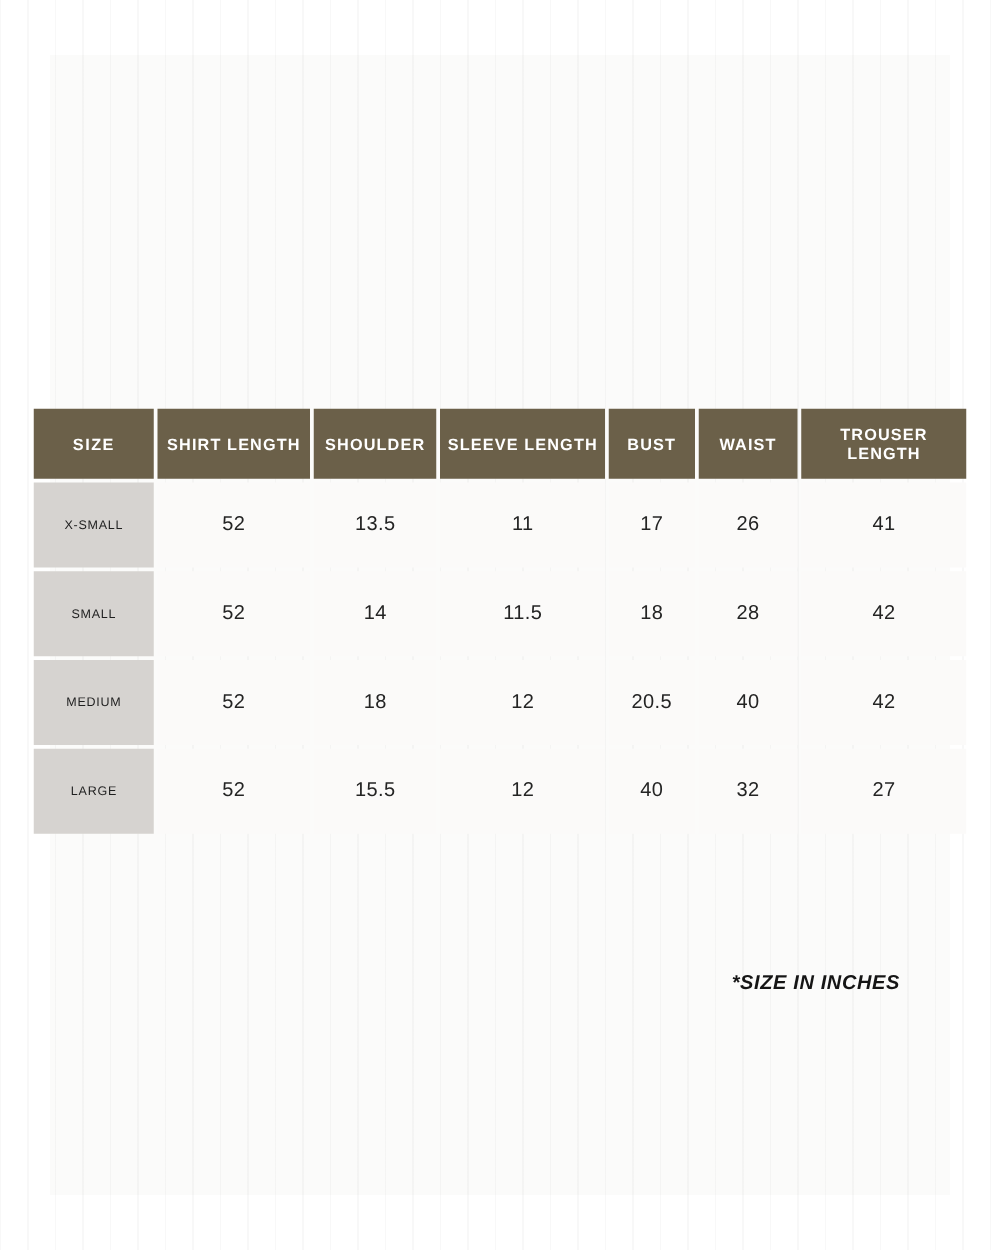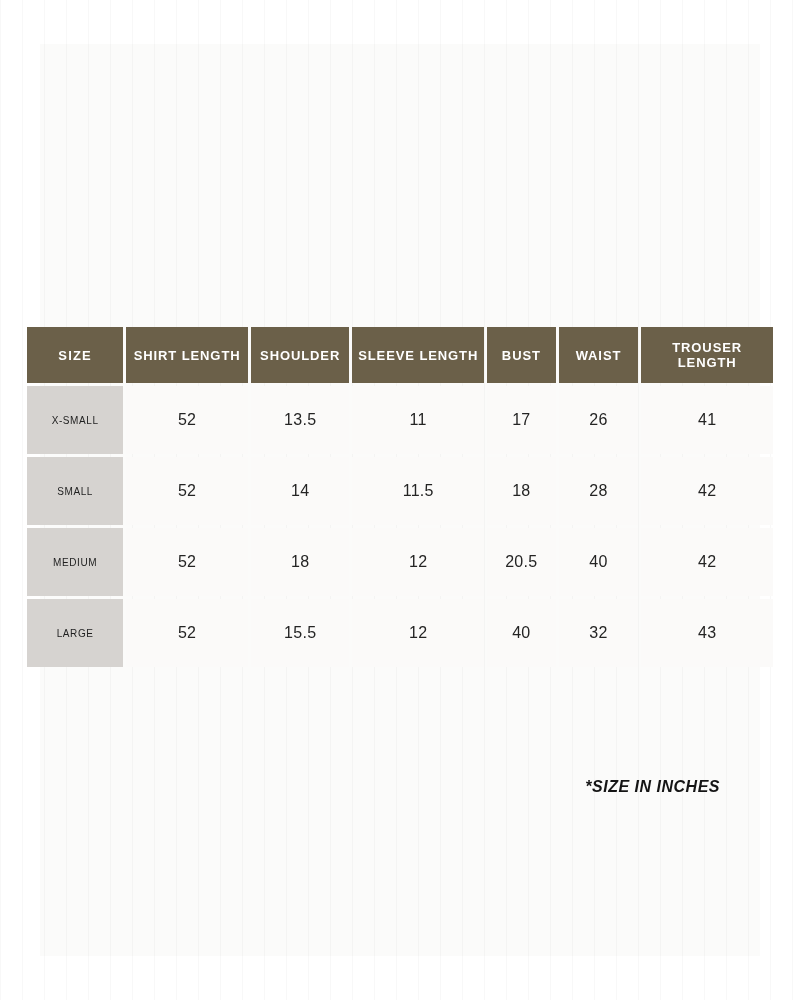--- a/index.html
+++ b/index.html
@@ -192,21 +192,21 @@
           <td class="val">40</td>
           <td class="val">42</td>
         </tr>
         <tr>
           <td class="row-label">LARGE</td>
           <td class="val">52</td>
           <td class="val">15.5</td>
           <td class="val">12</td>
           <td class="val">40</td>
           <td class="val">32</td>
-          <td class="val">43</td>
+          <td class="val">27</td>
         </tr>
       </tbody>
     </table>
   </div>
 
   <div class="footnote">*SIZE IN INCHES</div>
 
 </div>
 
 </body></html>

